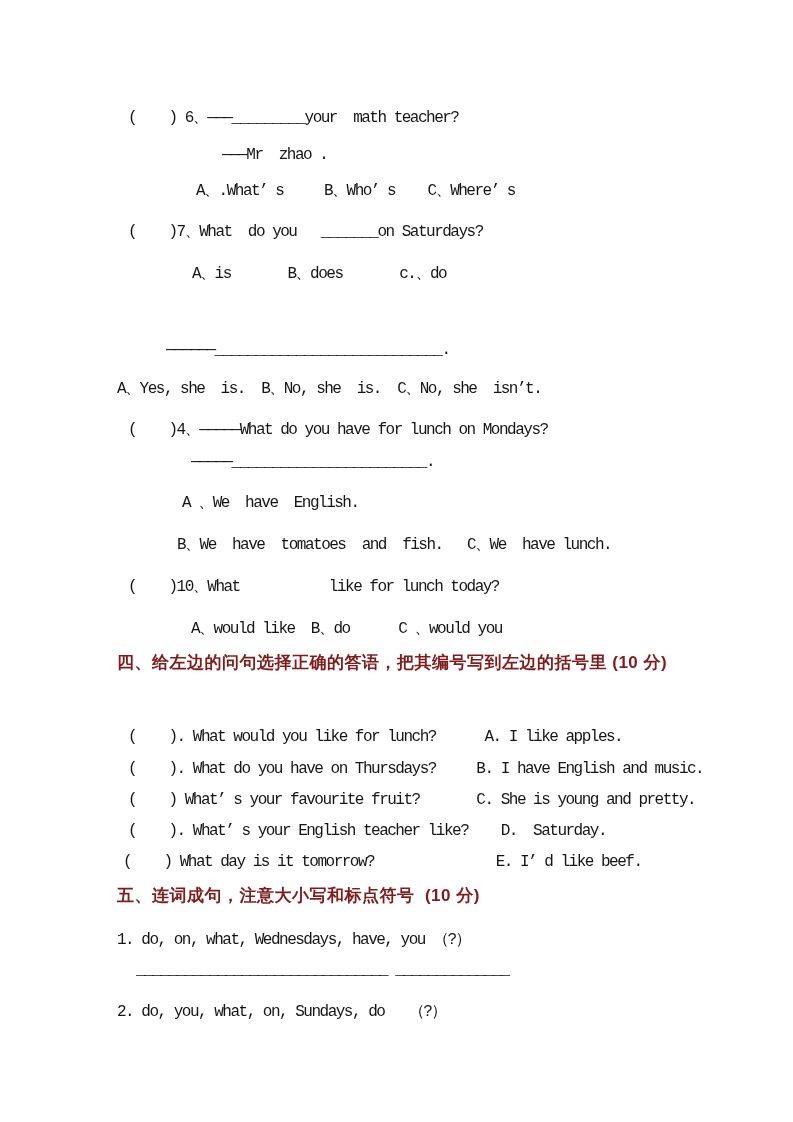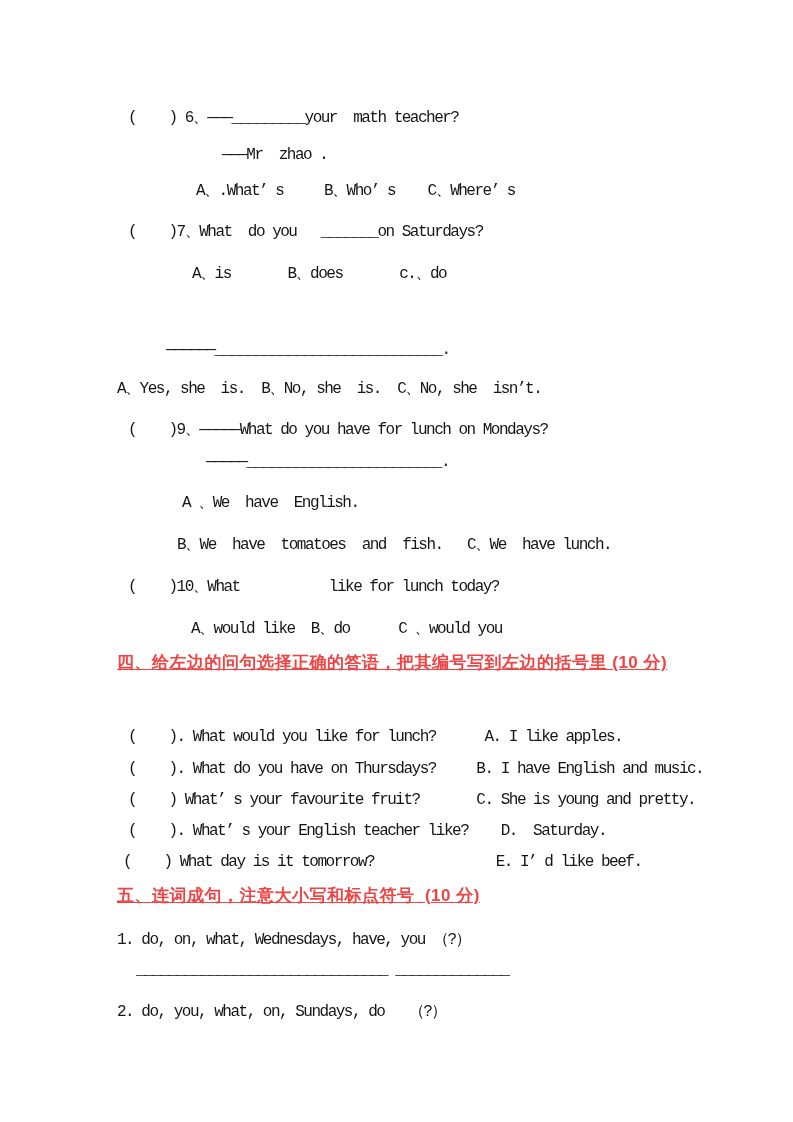--- a/index.html
+++ b/index.html
@@ -25,34 +25,33 @@
     color: #151515;
   }
   .heading {
     position: absolute;
     white-space: pre;
     font-family: "Liberation Sans", "DejaVu Sans", sans-serif;
     font-weight: bold;
     font-size: 17px;
     line-height: 22px;
     letter-spacing: 0.5px;
-    color: #ef4444;
-    text-decoration: underline;
+    color: #7f1d1d;
   }
   
   .l-q6q   { top: 108px; left: 128px; }
   .l-q6r   { top: 145px; left: 222px; }
   .l-q6o   { top: 181px; left: 196px; }
   .l-q7q   { top: 222px; left: 128px; }
   .l-q7o   { top: 264px; left: 192px; }
   .l-q8q   { top: 306px; left: 128px; }
   .l-q8a   { top: 340px; left: 166px; }
   .l-q8o   { top: 379px; left: 117px; }
   .l-q9q   { top: 420px; left: 128px; }
-  .l-q9a   { top: 452px; left: 206px; }
+  .l-q9a   { top: 452px; left: 191px; }
   .l-q9oa  { top: 493px; left: 182px; }
   .l-q9obc { top: 535px; left: 177px; }
   .l-q10q  { top: 577px; left: 128px; }
   .l-q10o  { top: 619px; left: 191px; }
   
   .l-h4    { top: 652px; left: 117px; }
   .l-m0    { top: 727px; left: 128px; }
   .l-m1    { top: 759px; left: 128px; }
   .l-m2    { top: 790px; left: 128px; }
   .l-m3    { top: 821px; left: 128px; }
@@ -71,21 +70,21 @@
   <div class="line l-q6q">(    ) 6、———_________your  math teacher?</div>
   <div class="line l-q6r">———Mr  zhao .</div>
   <div class="line l-q6o">A、.What’ s     B、Who’ s    C、Where’ s</div>
 
   <div class="line l-q7q">(    )7、What  do you   _______on Saturdays?</div>
   <div class="line l-q7o">A、is       B、does       c.、do</div>
 
   <div class="line l-q8a">——————____________________________.</div>
   <div class="line l-q8o">A、Yes, she  is.  B、No, she  is.  C、No, she  isn’t.</div>
 
-  <div class="line l-q9q">(    )9、—————What do you have for lunch on Mondays?</div>
+  <div class="line l-q9q">(    )4、—————What do you have for lunch on Mondays?</div>
   <div class="line l-q9a">—————________________________.</div>
   <div class="line l-q9oa">A 、We  have  English.</div>
   <div class="line l-q9obc">B、We  have  tomatoes  and  fish.   C、We  have lunch.</div>
 
   <div class="line l-q10q">(    )10、What           like for lunch today?</div>
   <div class="line l-q10o">A、would like  B、do      C 、would you</div>
 
   <div class="heading l-h4">四、给左边的问句选择正确的答语，把其编号写到左边的括号里 (10 分)</div>
   <div class="line l-m0">(    ). What would you like for lunch?      A. I like apples.</div>
   <div class="line l-m1">(    ). What do you have on Thursdays?     B. I have English and music.</div>

